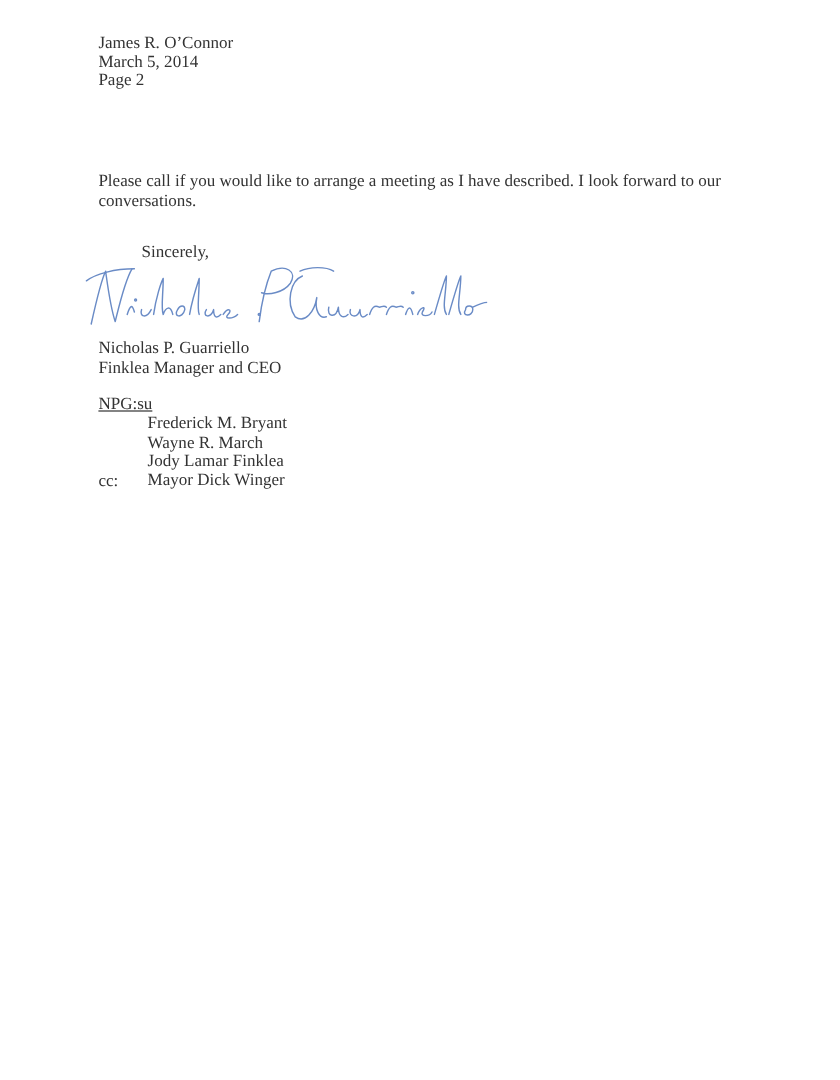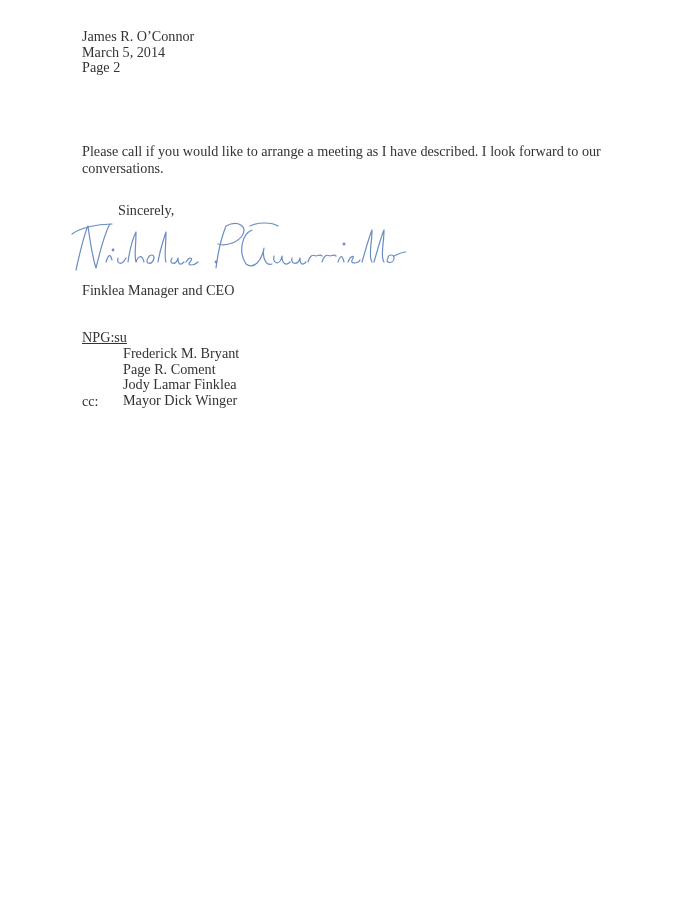--- a/index.html
+++ b/index.html
@@ -65,25 +65,26 @@
       <path d="M282 50 C284 44, 290 42, 286 48 C284 52, 292 52, 294 48"></path>
       <path d="M296 50 C300 36, 304 22, 306 18 C306 32, 302 44, 306 50"></path>
       <path d="M308 50 C312 36, 316 22, 318 18 C318 32, 314 44, 318 50"></path>
       <path d="M322 46 C318 52, 328 52, 328 46 C328 42, 322 42, 322 46"></path>
       <path d="M328 44 C332 42, 336 40, 340 40"></path>
     </g>
   </svg>
 </div>
 
 <div class="abs" id="signer">
+  <span class="line">Nicholas P. Guarriello</span>
   <span class="line">Finklea Manager and CEO</span>
 </div>
 
 <div class="abs" id="initials">NPG:su</div>
 
 <div class="abs" id="cc-label">cc:</div>
 
 <div class="abs" id="cc-list">
   <span class="line">Frederick M. Bryant</span>
-  <span class="line">Page R. Coment</span>
+  <span class="line">Wayne R. March</span>
   <span class="line">Jody Lamar Finklea</span>
   <span class="line">Mayor Dick Winger</span>
 </div>
 
 </body></html>

